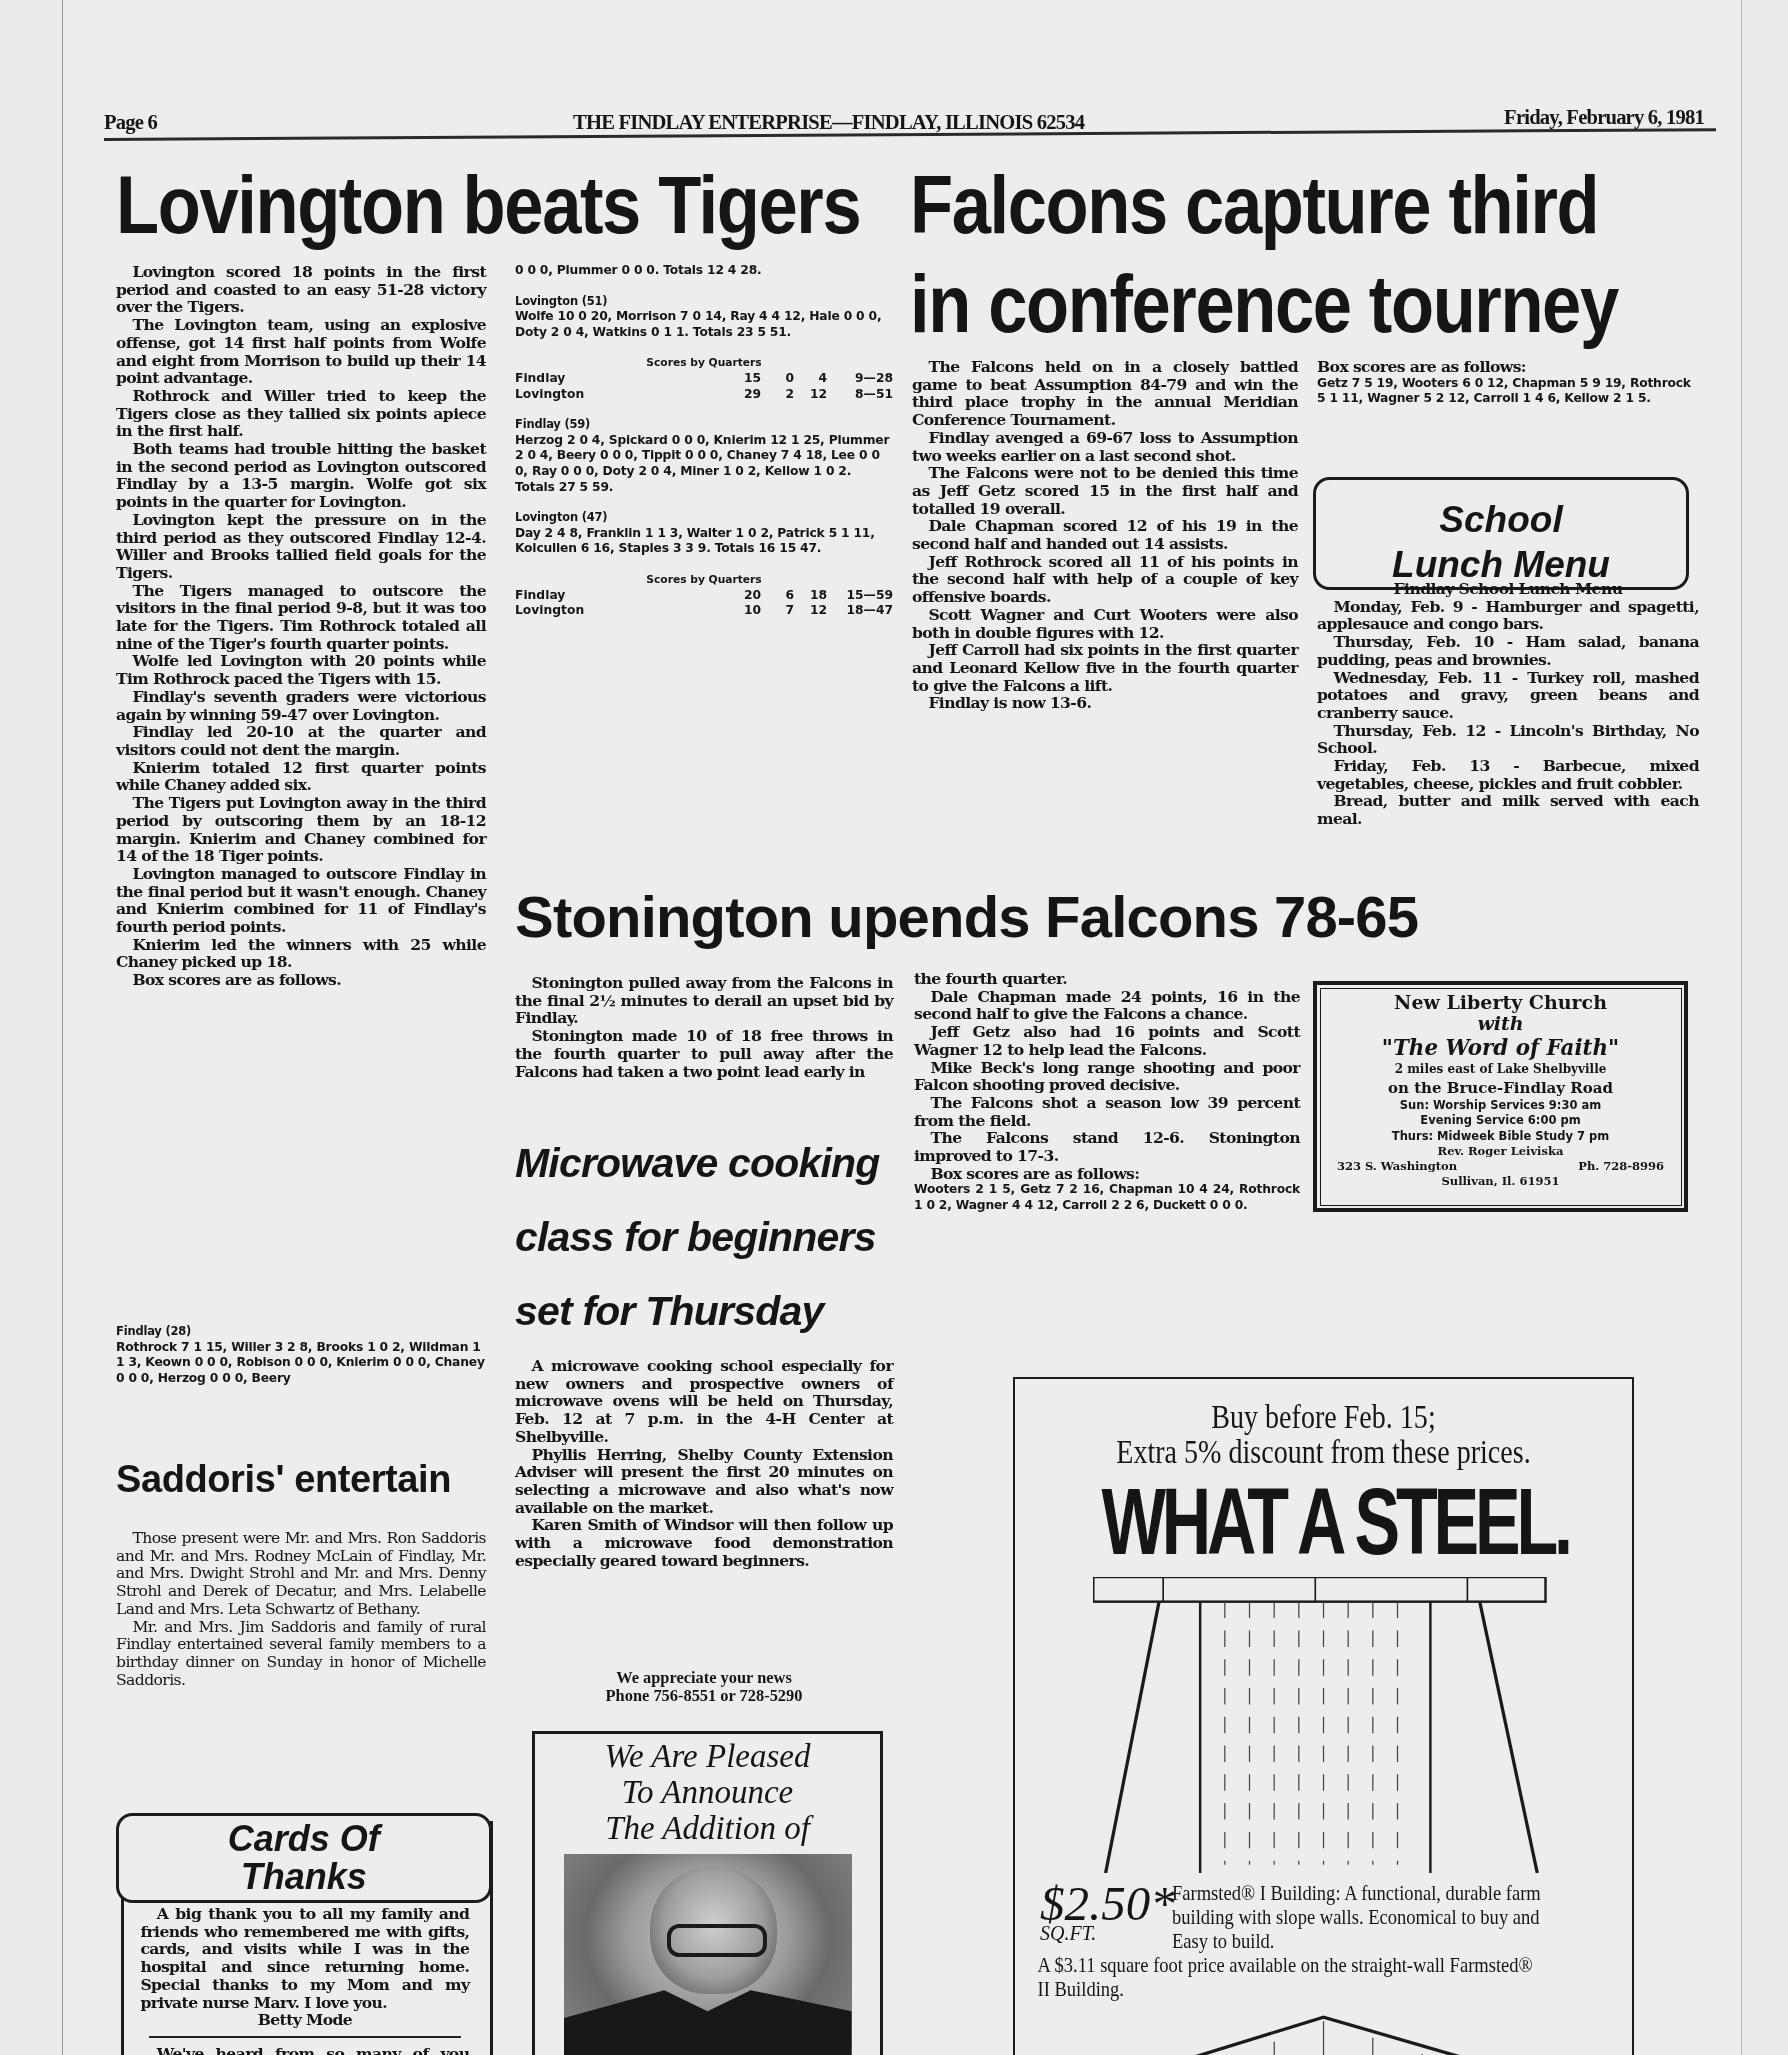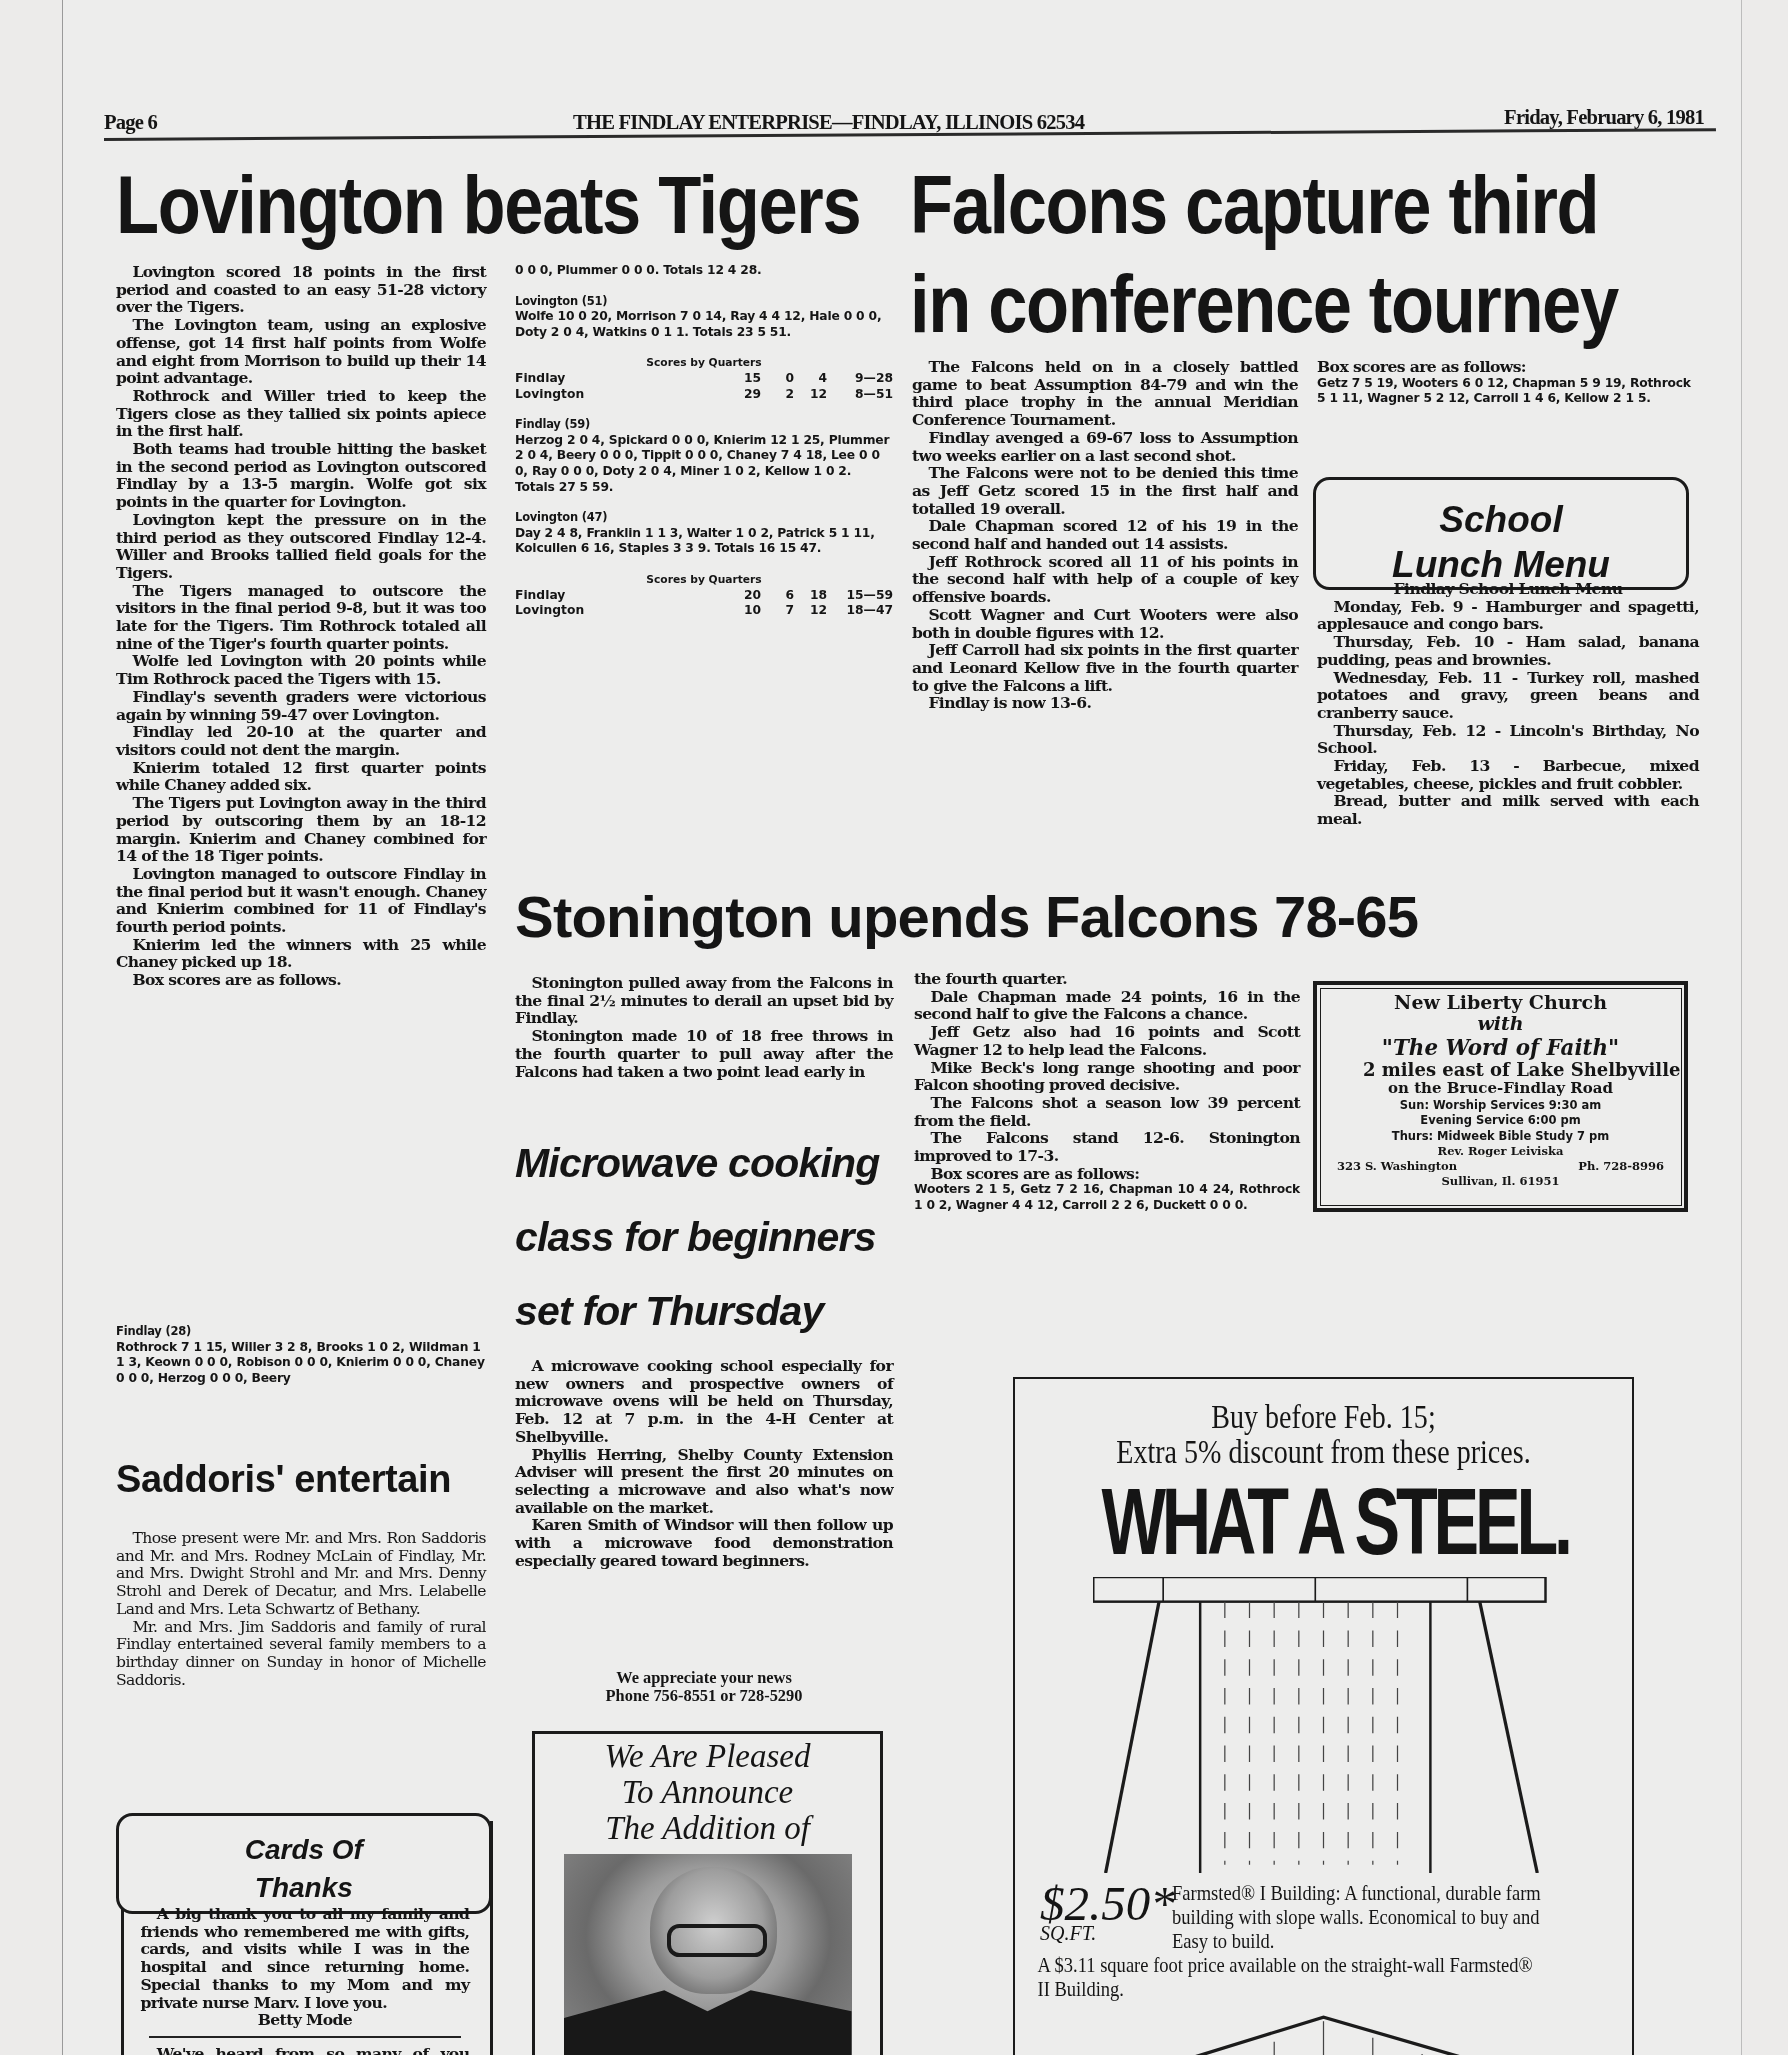--- a/index.html
+++ b/index.html
@@ -165,21 +165,21 @@
     <p>The Falcons stand 12-6. Stonington improved to 17-3.</p>
     <p>Box scores are as follows:</p>
     <div class="box">Wooters 2 1 5, Getz 7 2 16, Chapman 10 4 24, Rothrock 1 0 2, Wagner 4 4 12, Carroll 2 2 6, Duckett 0 0 0.</div>
   </div>
 
   <div class="abs" style="left:1250px; top:981px; width:362px; height:218px; border:4.1px solid #1b1b1b; padding:2.5px;">
     <div style="border:1.2px solid #1b1b1b; height:100%; box-sizing:border-box; text-align:center; font-family:'DejaVu Serif', serif; font-weight:bold; padding-top:3.3px;">
       <div style="font-size:19px; line-height:21.4px;">New Liberty Church</div>
       <div style="font-size:19px; line-height:21.4px; font-style:italic;">with</div>
       <div style="font-size:21.4px; line-height:25px; font-style:italic;">"The Word of Faith"</div>
-      <div style="font-size:18px; line-height:19px;text-align:right;">2 miles east of Lake Shelbyville</div>
+      <div style="font-size:12px; line-height:19px;">2 miles east of Lake Shelbyville</div>
       <div style="font-size:15px; line-height:19px;">on the Bruce-Findlay Road</div>
       <div style="font-size:11.5px; line-height:15.6px; font-family:'DejaVu Sans',sans-serif;">Sun: Worship Services 9:30 am</div>
       <div style="font-size:11.5px; line-height:15.6px; font-family:'DejaVu Sans',sans-serif;">Evening Service 6:00 pm</div>
       <div style="font-size:11.5px; line-height:15.6px; font-family:'DejaVu Sans',sans-serif;">Thurs: Midweek Bible Study 7 pm</div>
       <div style="font-size:11.5px; line-height:15px;">Rev. Roger Leiviska</div>
       <div style="display:flex; justify-content:space-between; padding:0 16.4px; font-size:11.5px; line-height:15px;">
         <span>323 S. Washington</span>
         <span>Ph. 728-8996</span>
       </div>
       <div style="font-size:11.5px; line-height:15px;">Sullivan, Il. 61951</div>
@@ -200,21 +200,21 @@
     <div>Phone 756-8551 or 728-5290</div>
   </div>
 
   <div class="abs hl" style="left:53px; top:1460px; font-size:38px; letter-spacing:-0.4px;">Saddoris' entertain</div>
   <div class="abs body" style="left:53px; top:1530px; width:370px; font-weight:normal;">
     <p>Those present were Mr. and Mrs. Ron Saddoris and Mr. and Mrs. Rodney McLain of Findlay, Mr. and Mrs. Dwight Strohl and Mr. and Mrs. Denny Strohl and Derek of Decatur, and Mrs. Lelabelle Land and Mrs. Leta Schwartz of Bethany.</p>
     <p>Mr. and Mrs. Jim Saddoris and family of rural Findlay entertained several family members to a birthday dinner on Sunday in honor of Michelle Saddoris.</p>
   </div>
 
   <div class="abs" style="left:58px; top:1821px; width:366px; height:1020px; border-left:3.3px solid #1b1b1b; border-right:3.3px solid #1b1b1b;">
-    <div class="roundbox" style="position:absolute; left:-8.2px; top:-8.2px; width:370px; height:80px; font-size:28px; line-height:38px; padding-top:15px; background:#ededec;">
+    <div class="roundbox" style="position:absolute; left:-8.2px; top:-8.2px; width:370px; height:80px; font-size:36px; line-height:38px; padding-top:4px; background:#ededec;">
       <div>Cards Of</div>
       <div>Thanks</div>
     </div>
     <div class="body" style="position:absolute; left:16.4px; top:84px; width:329px;">
       <div>
         <p>A big thank you to all my family and friends who remembered me with gifts, cards, and visits while I was in the hospital and since returning home. Special thanks to my Mom and my private nurse Marv. I love you.</p>
         <div class="sig">Betty Mode</div>
       </div>
       <div class="divider"></div>
       <div>

